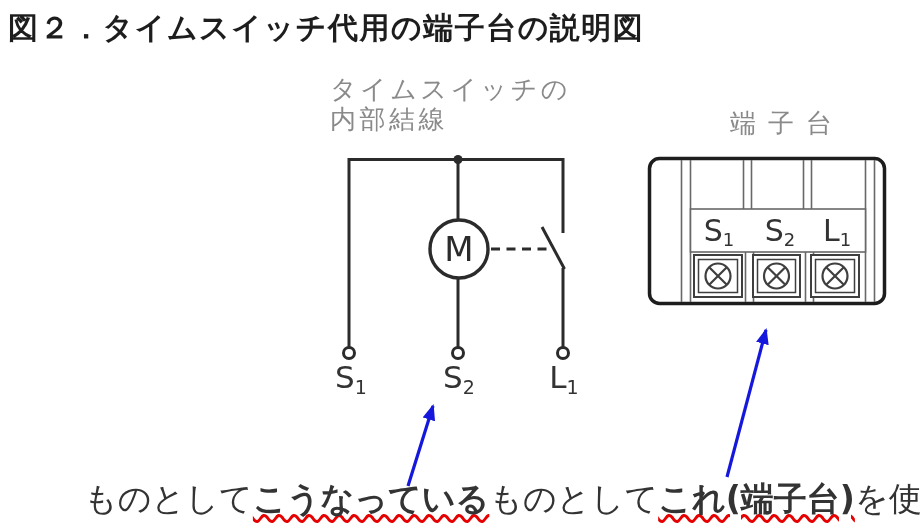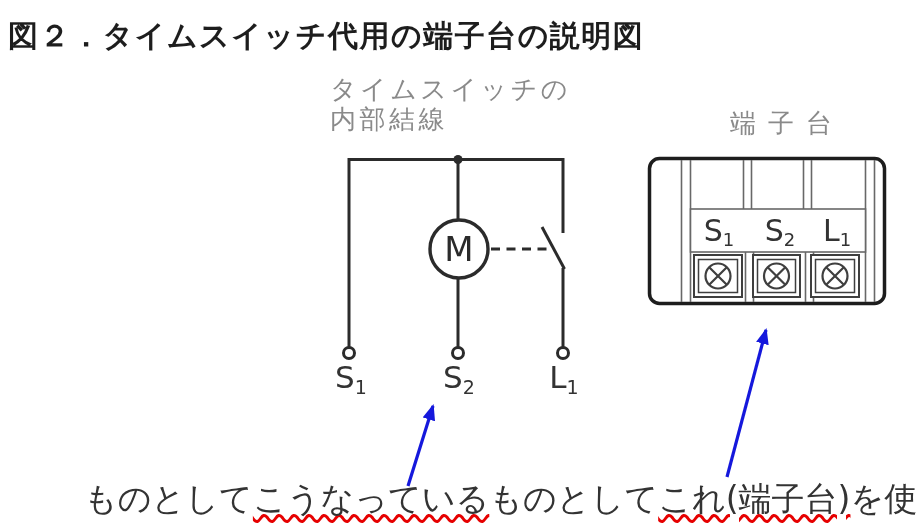--- a/index.html
+++ b/index.html
@@ -9,21 +9,21 @@
     --text-dark:#333333; --background:#ffffff;
   }
   html,body{margin:0;padding:0;background:var(--background);}
   .canvas{
     position:relative; width:920px; height:528px; overflow:hidden;
     background:var(--background);
     font-family:"DejaVu Sans","Liberation Sans",sans-serif;
   }
   .abs{position:absolute;}
   .fig-title{
-    left:8px; top:16px; font-size:30px; font-weight:bold;
+    left:8px; top:8px; font-size:30px; font-weight:bold;
     color:var(--ink); letter-spacing:1.5px; white-space:nowrap;
   }
   .caption{
     color:var(--label-gray); font-size:26px; white-space:nowrap;
   }
   .wiring-caption{left:330px; top:74px; line-height:30px; letter-spacing:3.5px;}
   .board-caption{left:730px; top:106px; letter-spacing:12px;}
   svg{display:block; pointer-events:none;}
   .stroke-dark{stroke:var(--line-dark); fill:none;}
   .fill-dark{fill:var(--line-dark); stroke:none;}
@@ -52,20 +52,21 @@
   .footnote{
     left:84px; top:477px; margin:0; font-size:33px; color:var(--text-dark);
     white-space:nowrap;
   }
   .footnote .wavy{
     text-decoration-line:underline;
     text-decoration-style:wavy;
     text-decoration-color:var(--underline-red);
     text-decoration-thickness:2.5px;
     text-underline-offset:4px;
+    font-weight:bold;
   }
 </style>
 </head>
 <body>
 
 <div class="canvas">
 
   <div class="abs fig-title">図２．タイムスイッチ代用の端子台の説明図</div>
 
   <div class="abs caption board-caption">端子台</div>

